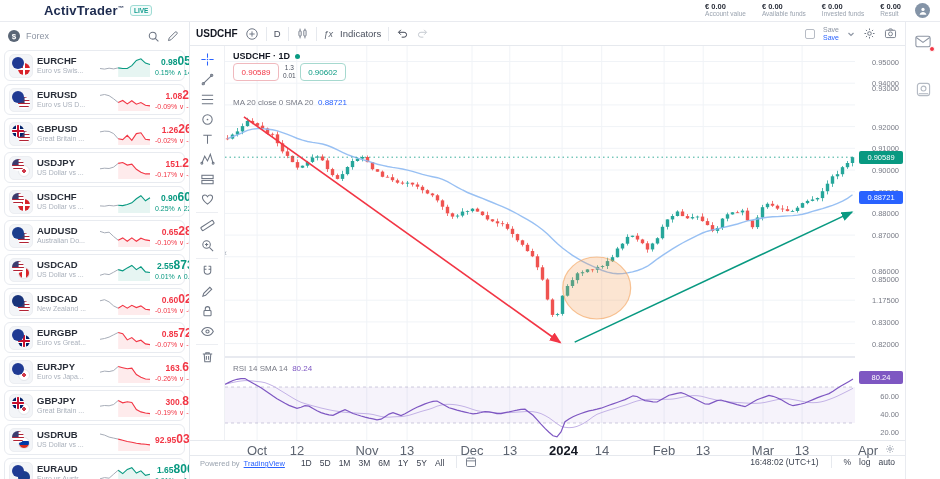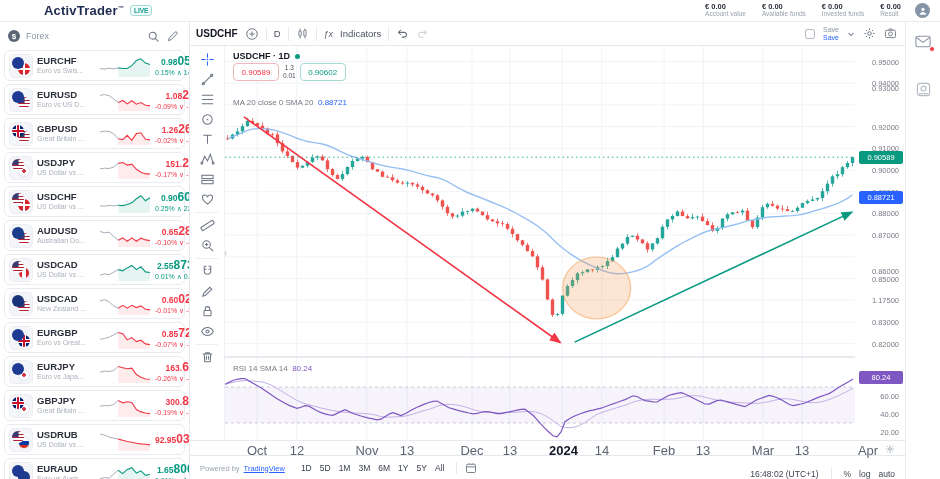--- a/index.html
+++ b/index.html
@@ -85,21 +85,21 @@
   .collapse { position:absolute; left:-1px; top:198px; width:9px; height:18px; color:#9aa3af; font-size:9px; display:flex; align-items:center; z-index:6;}
 
   .paxis { width:50px; flex:0 0 50px; position:relative; font-size:7.5px; color:#787b86;}
   .ptick { position:absolute; right:6px; white-space:nowrap;}
   .badge { position:absolute; right:2px; width:44px; height:13px; border-radius:2px; color:#fff; font-size:7.5px; display:flex; align-items:center; justify-content:center; z-index:4;}
 
   .taxis { height:15px; flex:0 0 15px; border-top:1px solid #e6e9ee; position:relative; font-size:13px; color:#5d6470;}
   .tlab { position:absolute; top:2px; width:26px; margin-left:-13px; text-align:center;}
   .tlab.b { font-weight:bold; color:#131722;}
 
-  .bbar { height:24px; flex:0 0 24px; border-top:1px solid #e6e9ee; display:flex; align-items:center; padding:12px 10px; gap:4px; font-size:8.5px; color:#131722;}
+  .bbar { height:24px; flex:0 0 24px; border-top:1px solid #e6e9ee; display:flex; align-items:flex-end; padding:12px 10px; gap:4px; font-size:8.5px; color:#131722;}
   .pow { font-size:7.5px; color:#9aa3af;}
   .tvlink { font-size:7.5px; color:#2962ff; text-decoration:underline; margin-right:8px;}
   .rng { padding:2px 4px; color:#3c4250; border-radius:3px;}
   .bbar .vsep { width:1px; height:12px; background:#e6e9ee; margin:0 4px;}
   .bbar .right { margin-left:auto; display:flex; align-items:center; gap:8px; color:#3c4250;margin-top:12px;}
   .bbar .clock { font-size:8.5px;}
 
   
   .rstrip { width:35px; flex:0 0 35px; border-left:1px solid #e9ebf0; display:flex; flex-direction:column; align-items:center; padding-top:10px; gap:30px; background:#fff;}
   .rtool { position:relative; width:20px; height:18px; display:flex; align-items:center; justify-content:center; color:#8d95a3;}

